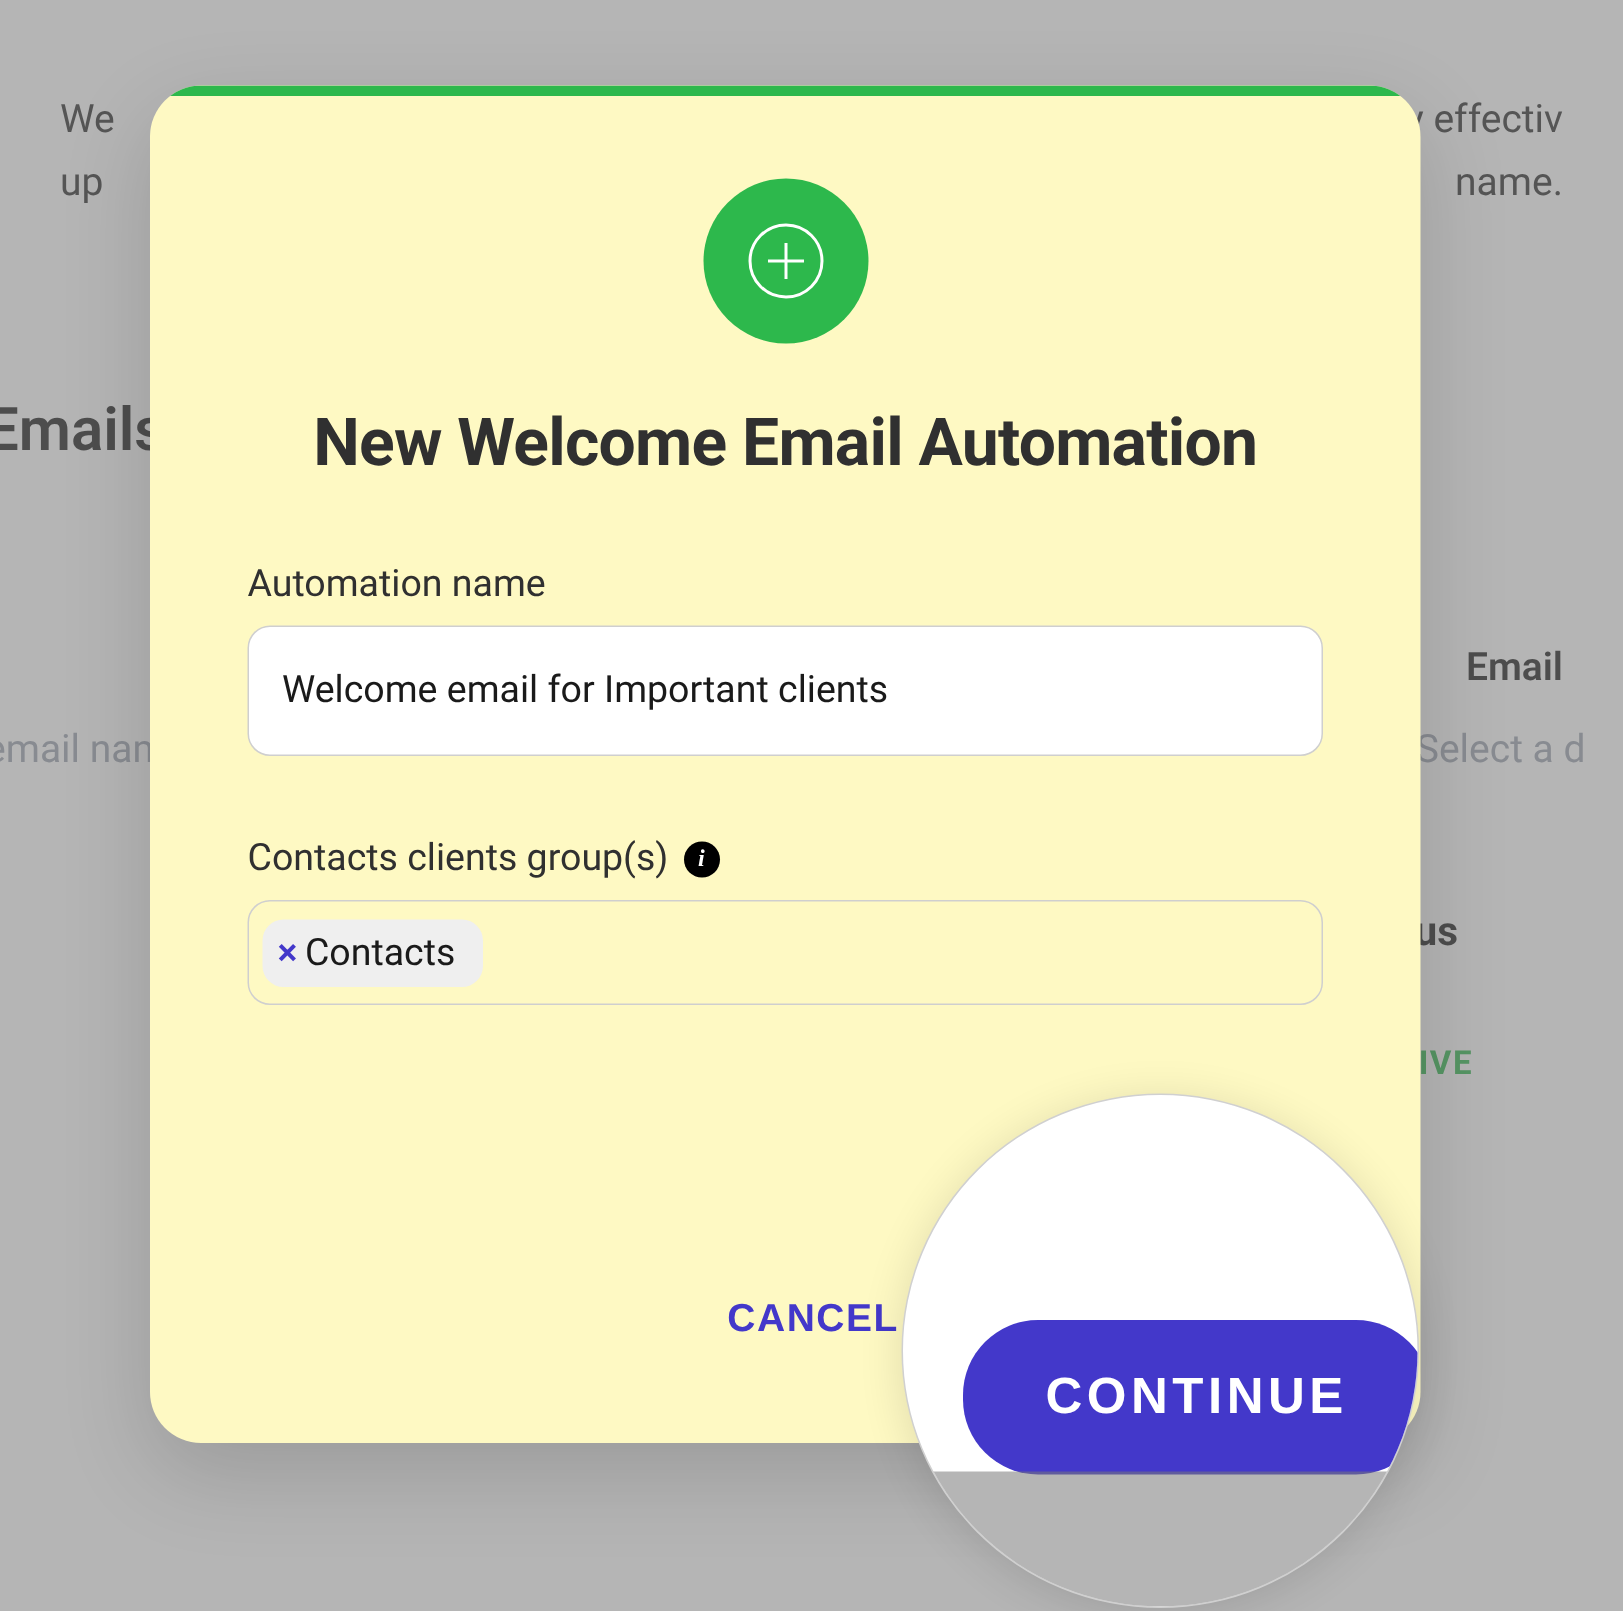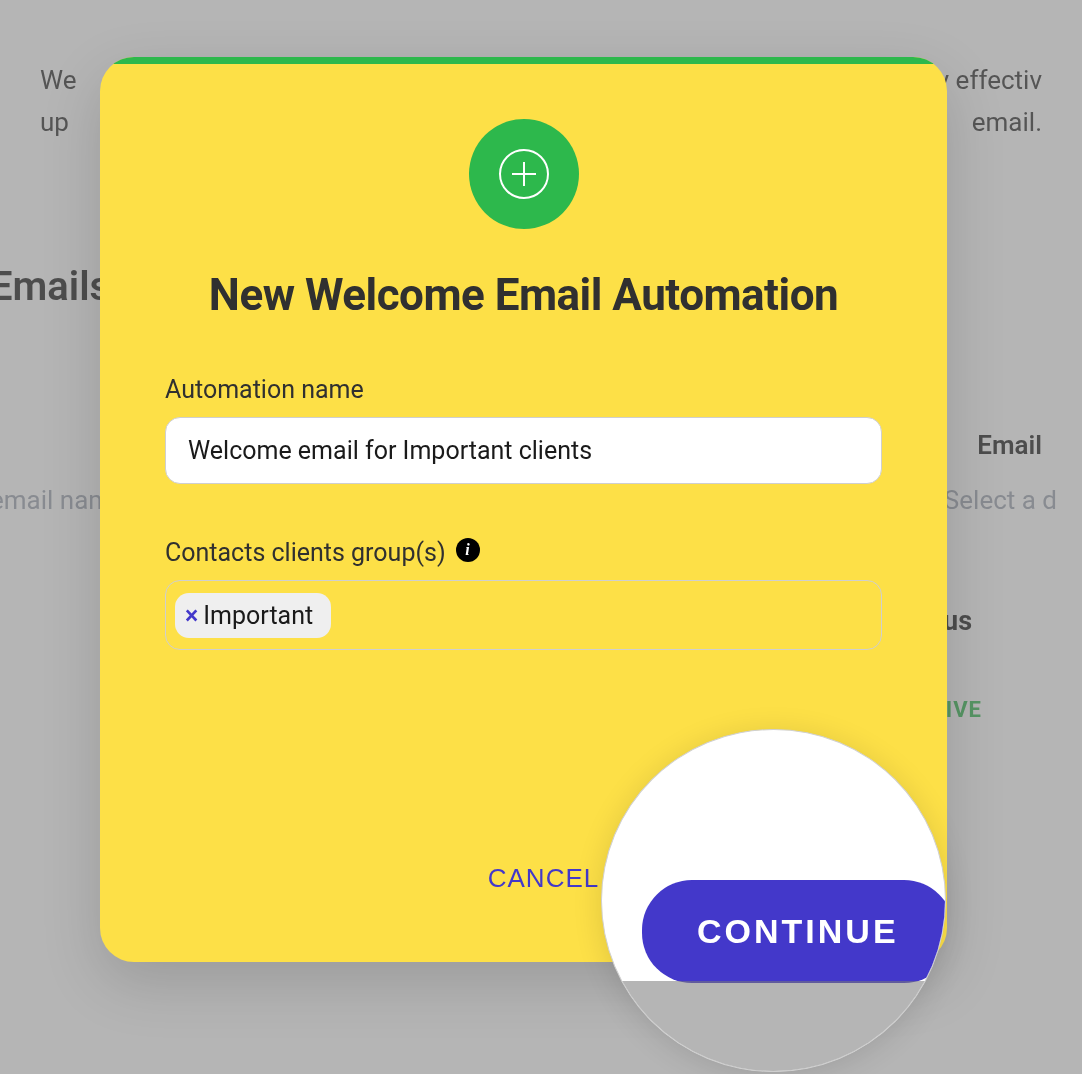--- a/index.html
+++ b/index.html
@@ -73,21 +73,21 @@
       background: rgba(120,120,120,0.55);
     }
 
     
     .modal {
       position: absolute;
       top: 57px;
       left: 100px;
       width: 847px;
       height: 905px;
-      background: #fde047;
+      background: #fef9c3;
       border-radius: 34px;
       overflow: hidden;
       box-shadow: 0 20px 60px rgba(0,0,0,0.15);
       padding: 0 65px;
     }
     .modal-top-bar {
       position: absolute;
       top: 0; left: 0; right: 0;
       height: 7px;
       background: #2db84c;
@@ -117,42 +117,42 @@
       text-align: center;
       margin-top: 56px;
       line-height: 1.55;
     }
     .form-label {
       font-size: 25px;
       color: #303030;
       margin-top: 54px;
       margin-bottom: 13px;
       display: flex;
-      align-items: flex-start;
+      align-items: center;
       gap: 10px;
     }
     .info-icon {
       width: 24px;
       height: 24px;
       background: #000;
       border-radius: 50%;
       color: #fff;
       display: inline-flex;
       align-items: center;
       justify-content: center;
       font-size: 16px;
       font-weight: 700;
       font-style: italic;
       font-family: Georgia, serif;
     }
     .text-input {
       width: 100%;
       border: 1px solid #cfcfcf;
       border-radius: 15px;
-      padding: 18px 22px;
+      padding: 28px 22px;
       font-size: 25px;
       color: #1a1a1a;
       outline: none;
       font-family: inherit;
     }
     .tag-input {
       width: 100%;
       border: 1px solid #cfcfcf;
       border-radius: 15px;
       padding: 9px;
@@ -180,21 +180,21 @@
     .modal-footer {
       position: absolute;
       bottom: 28px;
       right: 60px;
       display: flex;
       align-items: center;
       gap: 40px;
     }
     .cancel-btn {
       font-size: 26px;
-      font-weight: 400;
+      font-weight: 700;
       color: #4338ca;
       letter-spacing: 1px;
       background: none;
       border: none;
       cursor: pointer;
     }
     .continue-btn {
       background: #4338ca;
       color: #fff;
       font-size: 26px;
@@ -245,21 +245,21 @@
 <body>
 
 <div class="bg-page">
   <div class="bg-text-top">
     <div style="display:flex;justify-content:space-between;">
       <span>We</span>
       <span>ely effectiv</span>
     </div>
     <div style="display:flex;justify-content:space-between;">
       <span>up</span>
-      <span>email.</span>
+      <span>name.</span>
     </div>
   </div>
   <div class="bg-heading">Emails</div>
   <div class="bg-row">
     <span>Email</span>
   </div>
   <div class="bg-inputs">
     <span style="margin-left:-10px;">email nam</span>
     <span style="margin-right:-15px;margin-left:20px;">Select a d</span>
   </div>
@@ -291,21 +291,21 @@
   </div>
   <input class="text-input" type="text" value="Welcome email for Important clients" style="">
 
   <div class="form-label">
     <span>Contacts clients group(s)</span>
     <span class="info-icon">i</span>
   </div>
   <div class="tag-input">
     <span class="tag">
       <span class="tag-x">×</span>
-      <span>Important</span>
+      <span>Contacts</span>
     </span>
   </div>
 
   <div class="modal-footer">
     <button class="cancel-btn">CANCEL</button>
     <button class="continue-btn">CONTINUE</button>
   </div>
 </div>
 
 <div class="lens">

